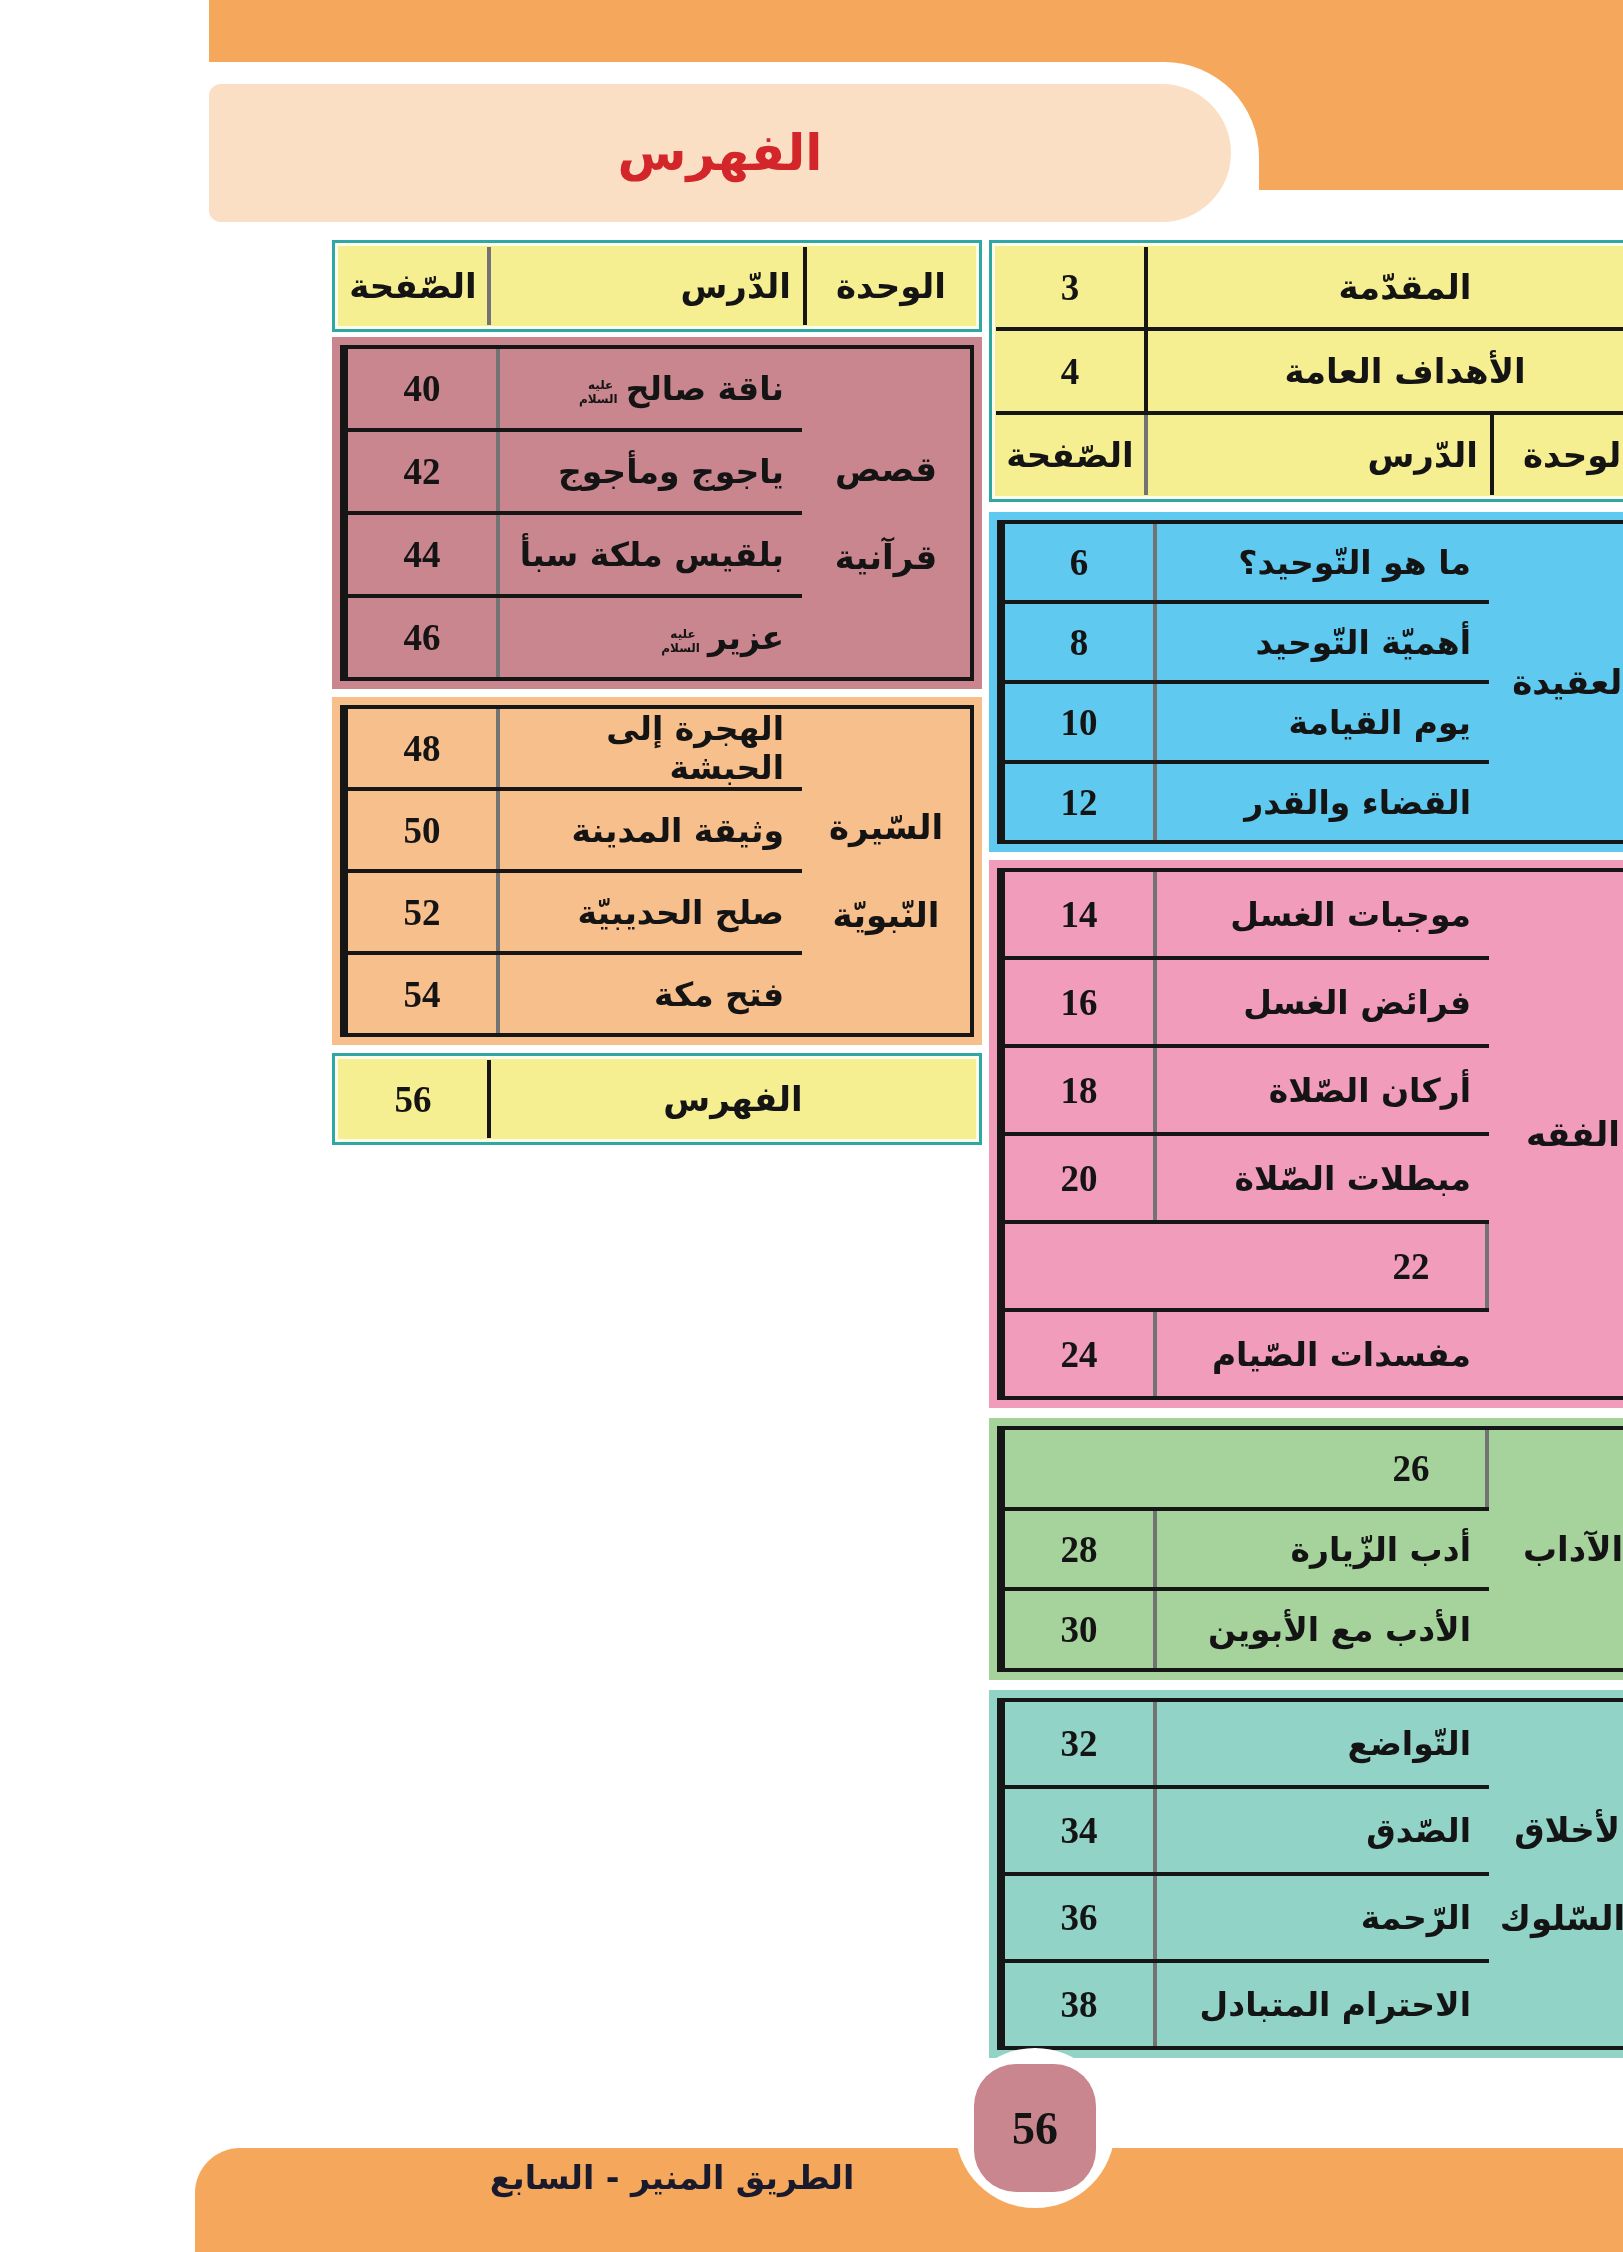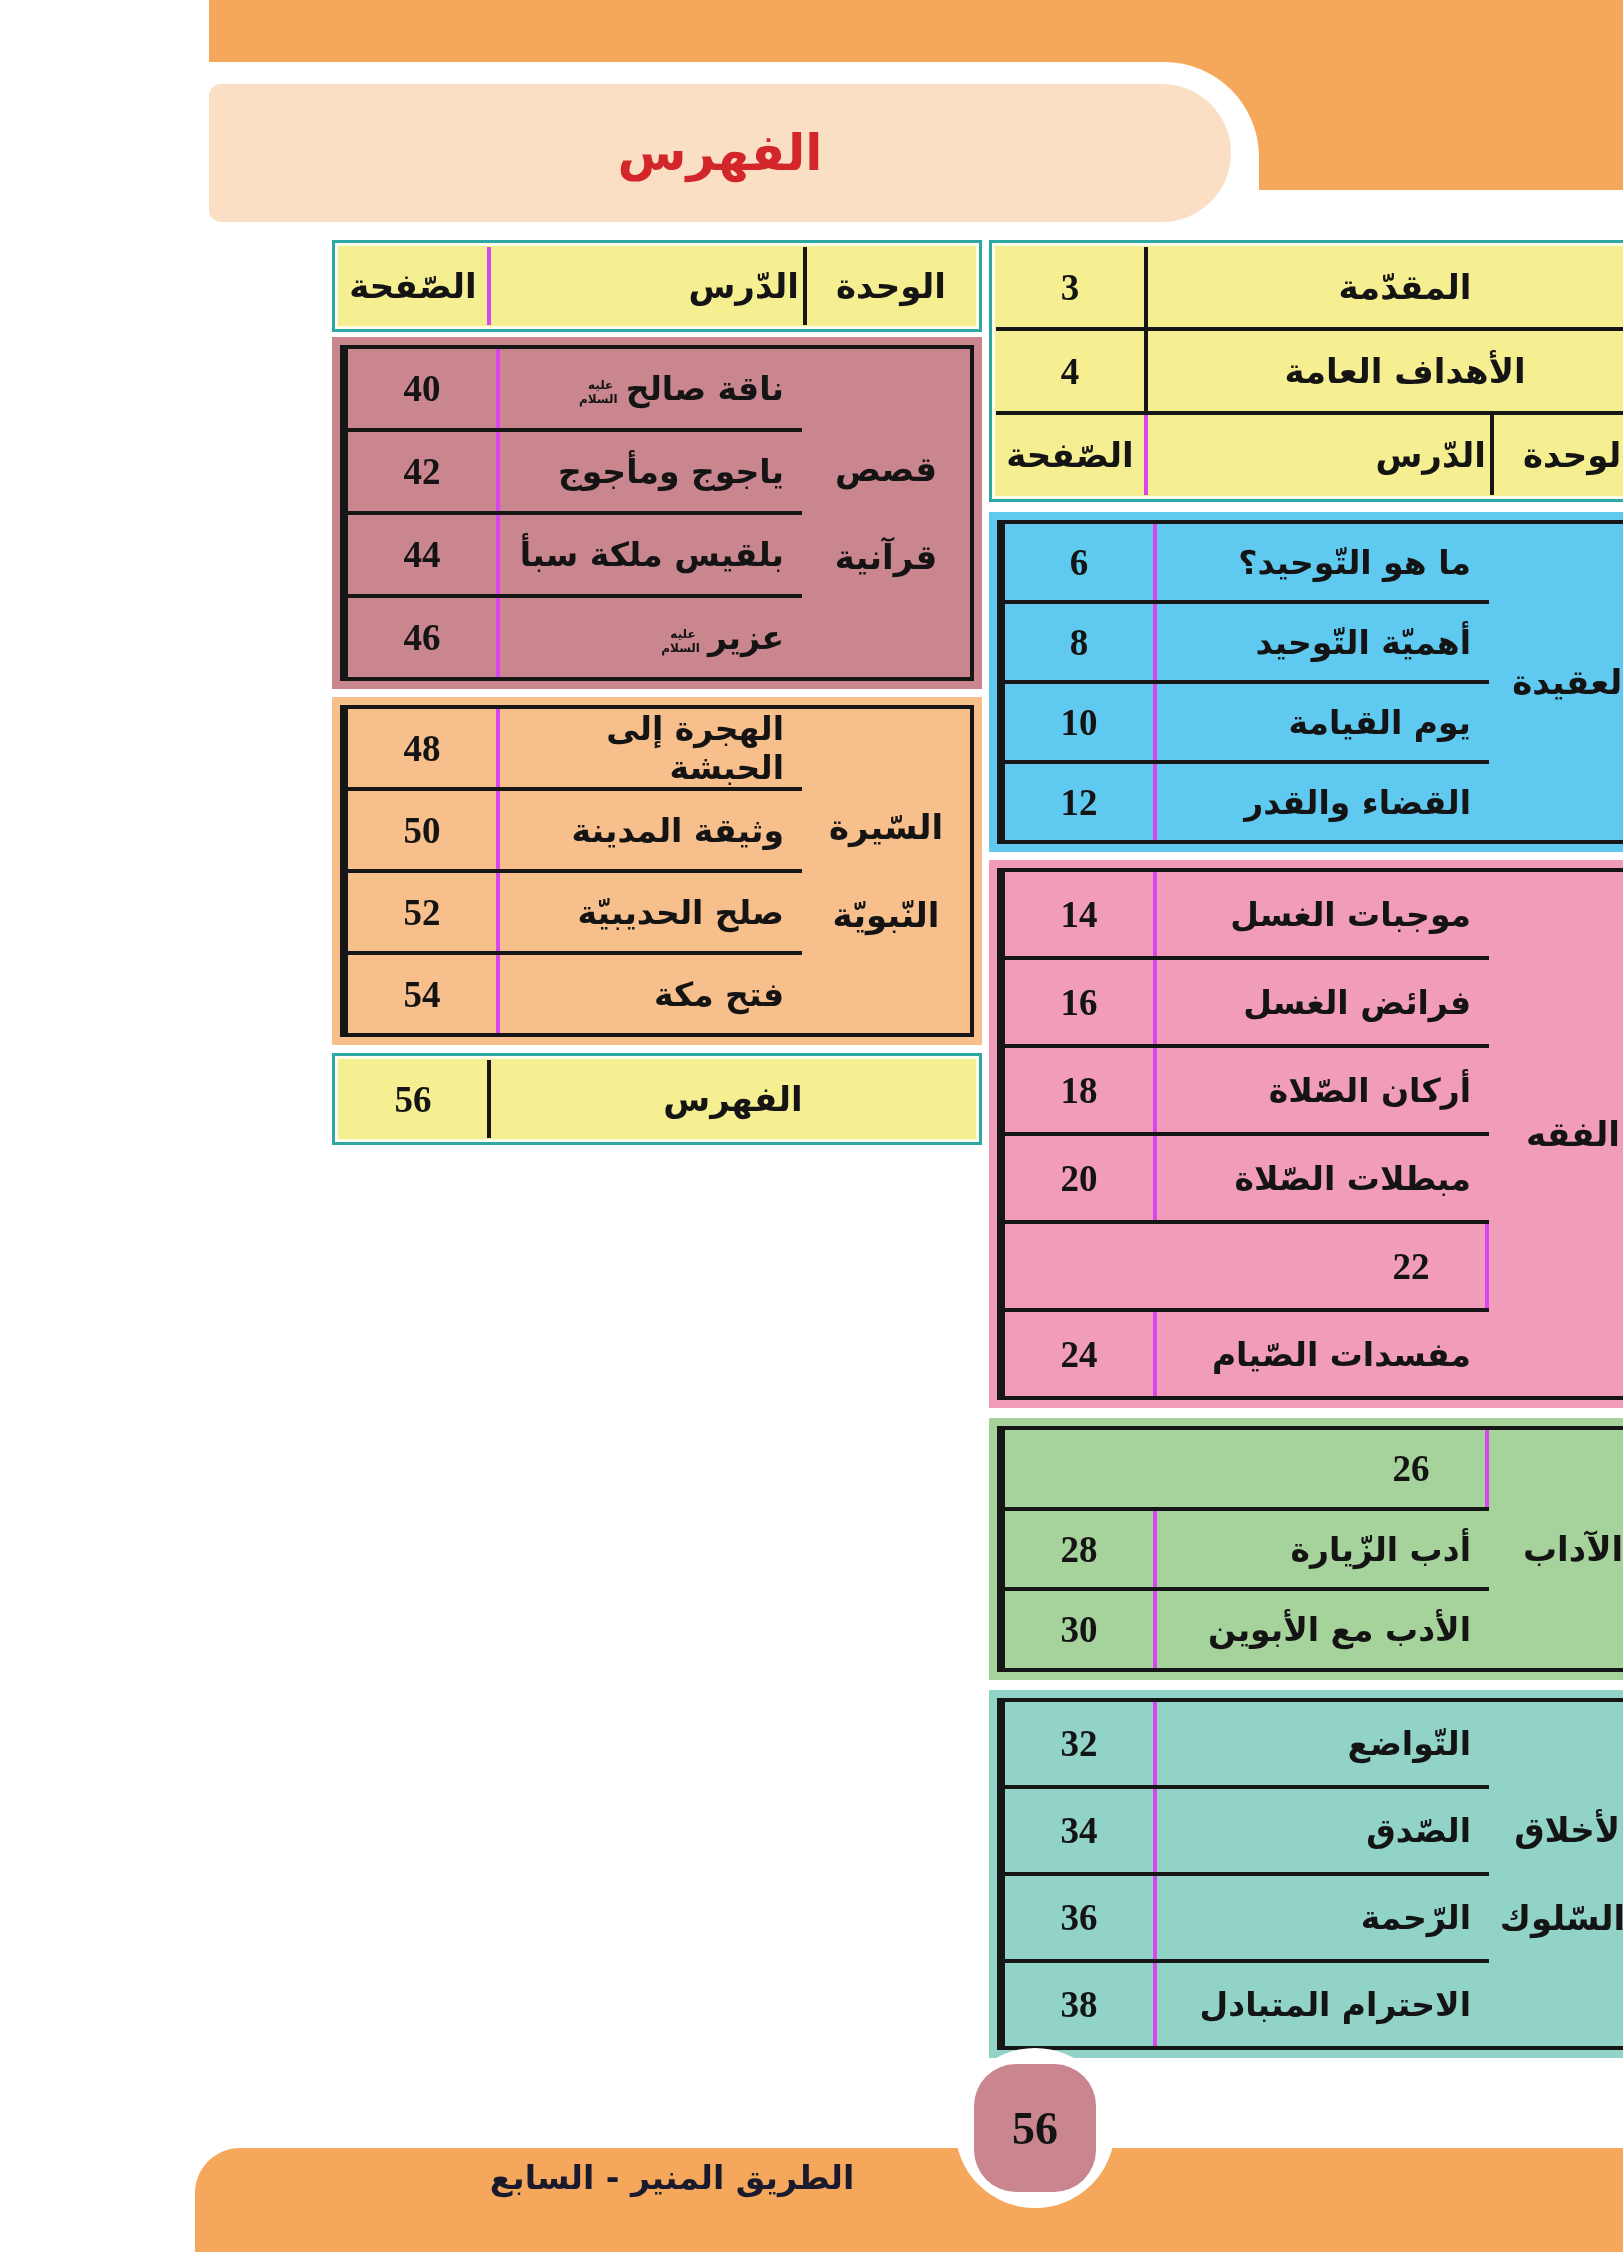--- a/index.html
+++ b/index.html
@@ -23,32 +23,32 @@
   .rows-wrap{flex:1 1 auto;display:flex;flex-direction:column;border-left:none;
              border-right:0;box-sizing:border-box;}
   .rows-wrap{border-left:0;}
   .rows-border{border-left:4px solid #161616;} 
   .trow{flex:1 1 0;display:flex;box-sizing:border-box;}
   .trow + .trow{border-top:4px solid #161616;}
   .cell-lesson{flex:1 1 auto;display:flex;align-items:center;justify-content:flex-start;
                font-size:33px;font-weight:bold;color:#141414;padding:0 18px;box-sizing:border-box;}
   .cell-page{flex:0 0 152px;display:flex;align-items:center;justify-content:center;
              font-family:"Liberation Serif","DejaVu Serif",serif;font-size:37px;font-weight:bold;color:#141414;
-             border-right:4px solid #d946ef;box-sizing:border-box;}
+             border-right:4px solid #737373;box-sizing:border-box;}
   .center{justify-content:center !important;padding:16px !important;}
 
   
   .yellow{background:#F6EF92;border:3px solid #2FA7A4;box-shadow:inset 0 0 0 3px #fdfce9;padding:4px;}
   .yellow .yinner{height:100%;display:flex;flex-direction:column;}
   .yrow{flex:1 1 0;display:flex;box-sizing:border-box;}
   .yrow + .yrow{border-top:4px solid #161616;}
   .yrow .cell-unit{flex:0 0 168px;display:flex;align-items:center;justify-content:center;
                    font-size:34px;font-weight:bold;color:#141414;border-radius:19px;}
   .yrow .cell-mid{flex:1 1 auto;display:flex;align-items:center;font-size:34px;font-weight:bold;color:#141414;
-                  padding:0 4px;box-sizing:border-box;}
+                  padding:0 12px;box-sizing:border-box;}
   .yrow .sep-r{border-right:4px solid #161616;}
   .hdr-lesson{justify-content:flex-start;}
 
   
   .fill-blue .cblock-bg, .bg-blue{background:#5FC9EF;}
   .bg-pink{background:#F19CBA;}
   .bg-green{background:#A6D29C;}
   .bg-teal{background:#92D3C8;}
   .bg-mauve{background:#C9868F;}
   .bg-lorange{background:#F7BF8C;}

